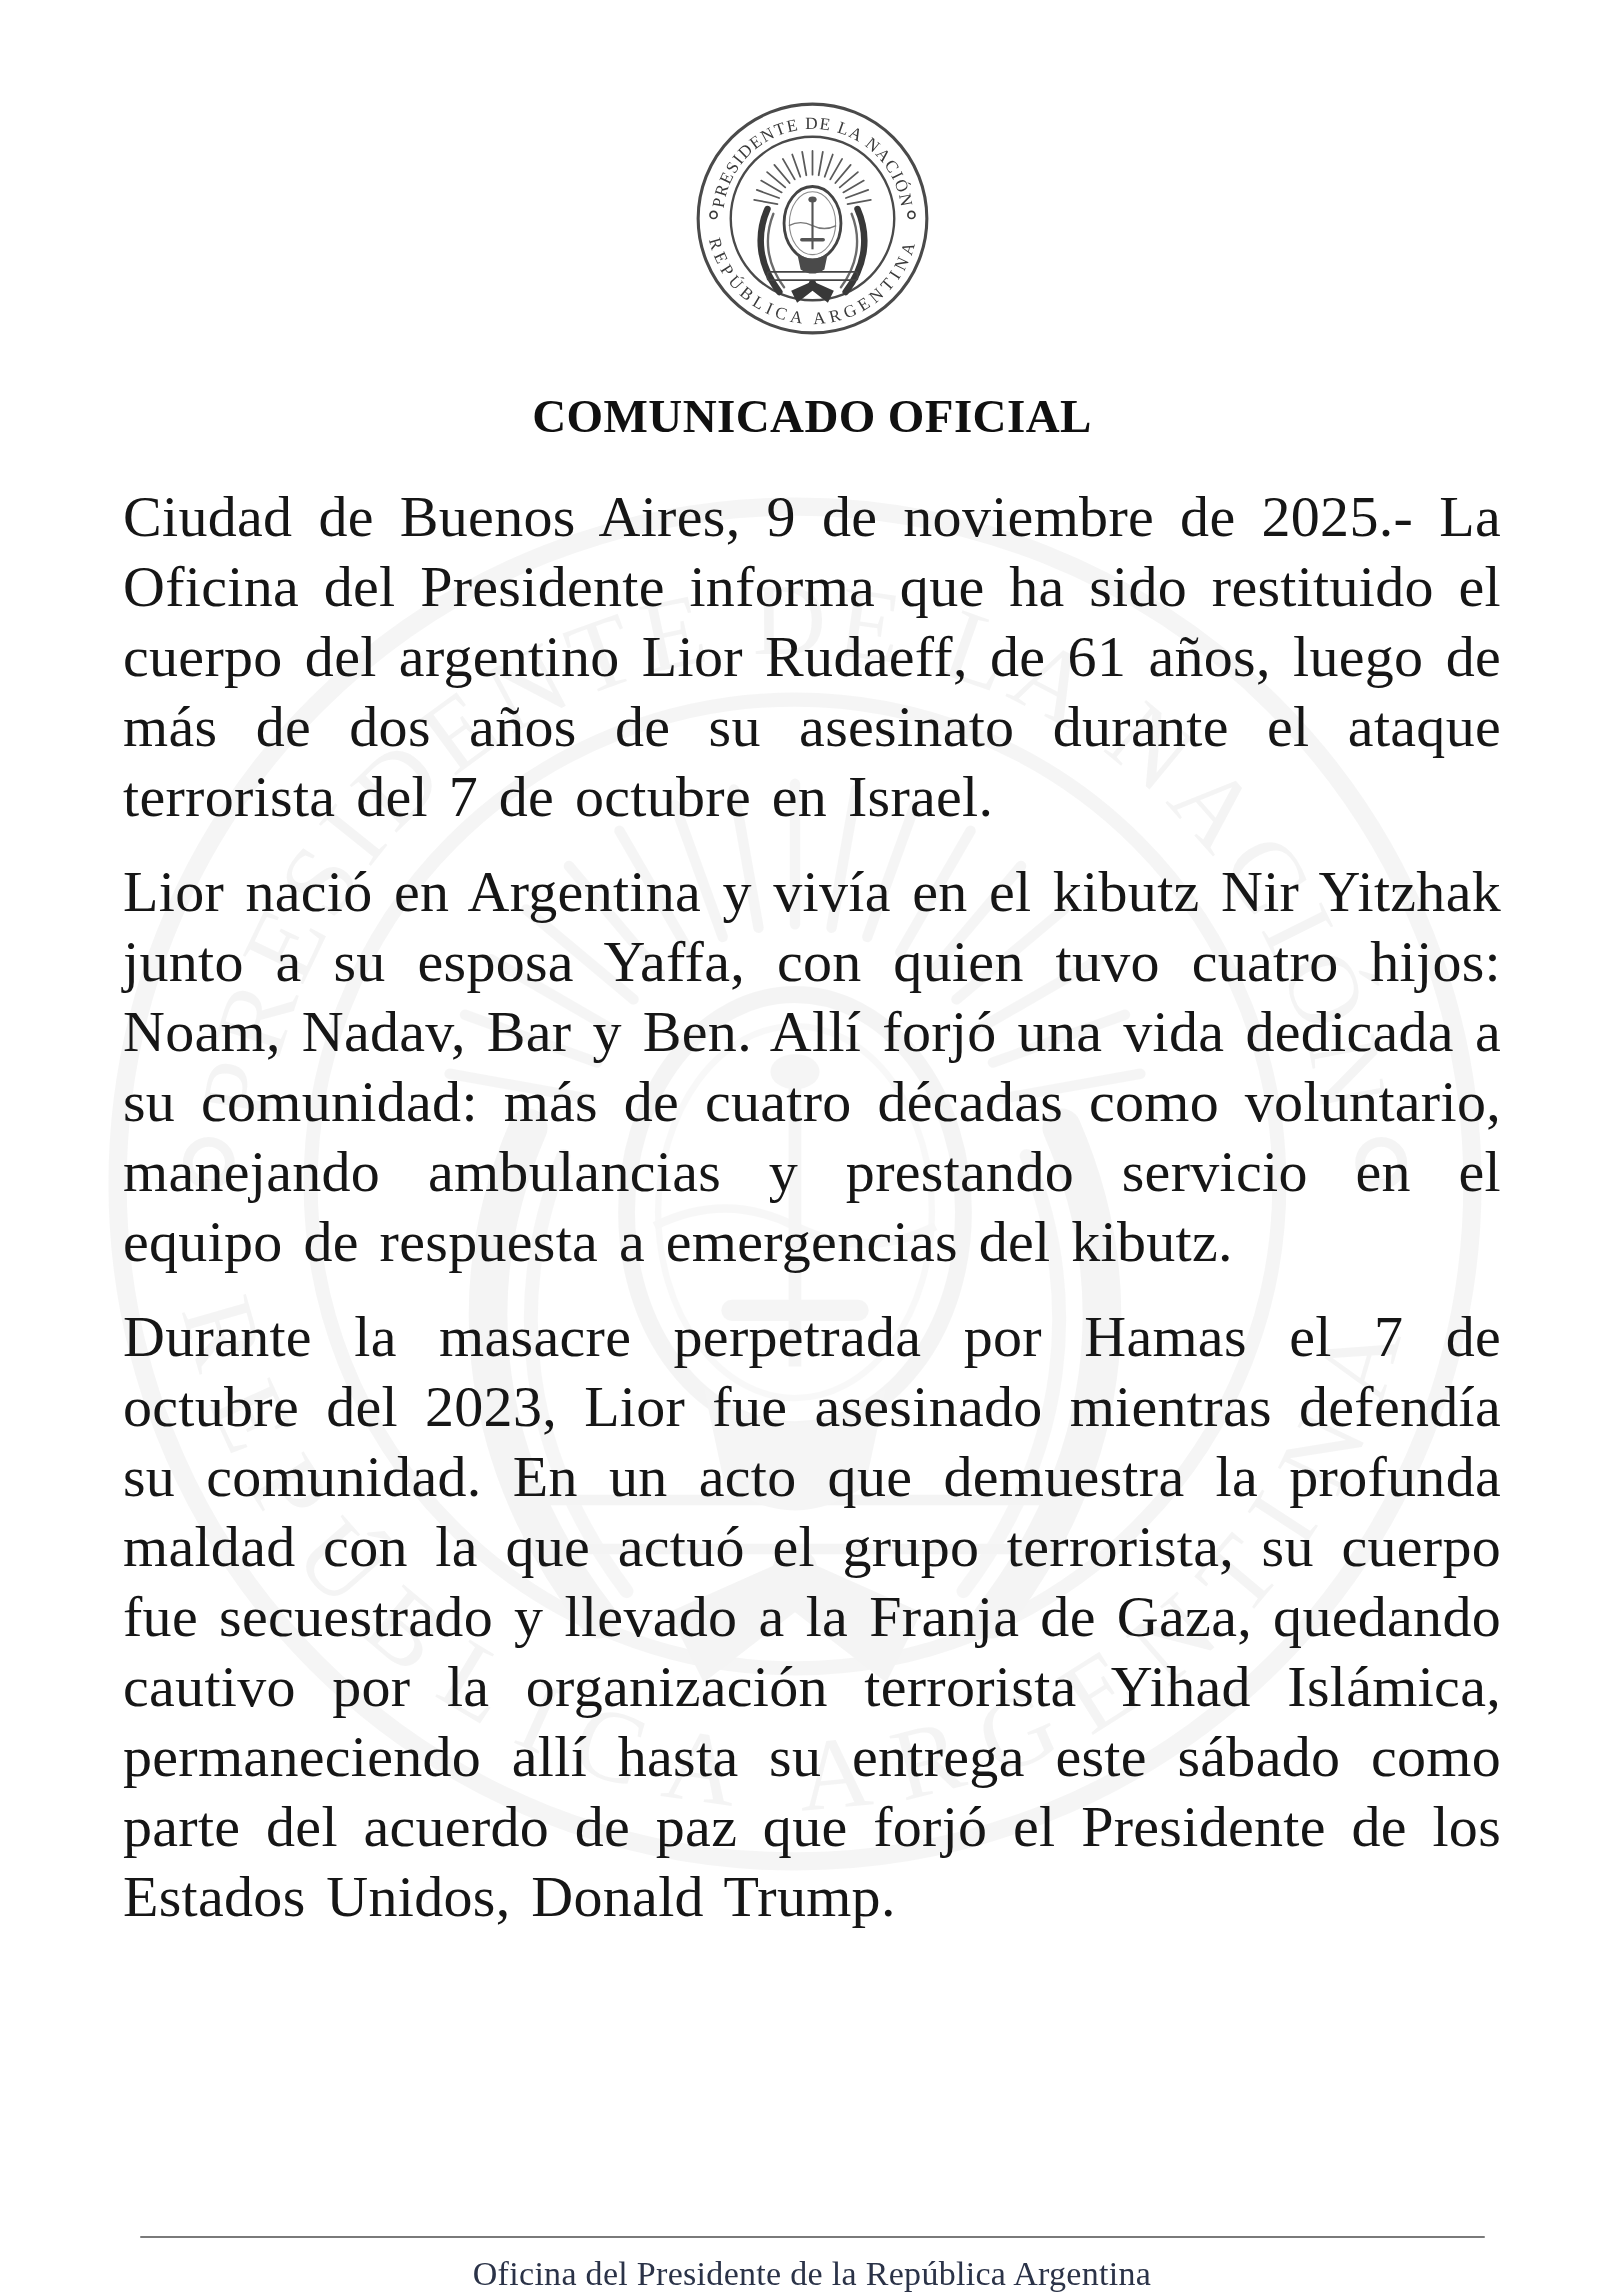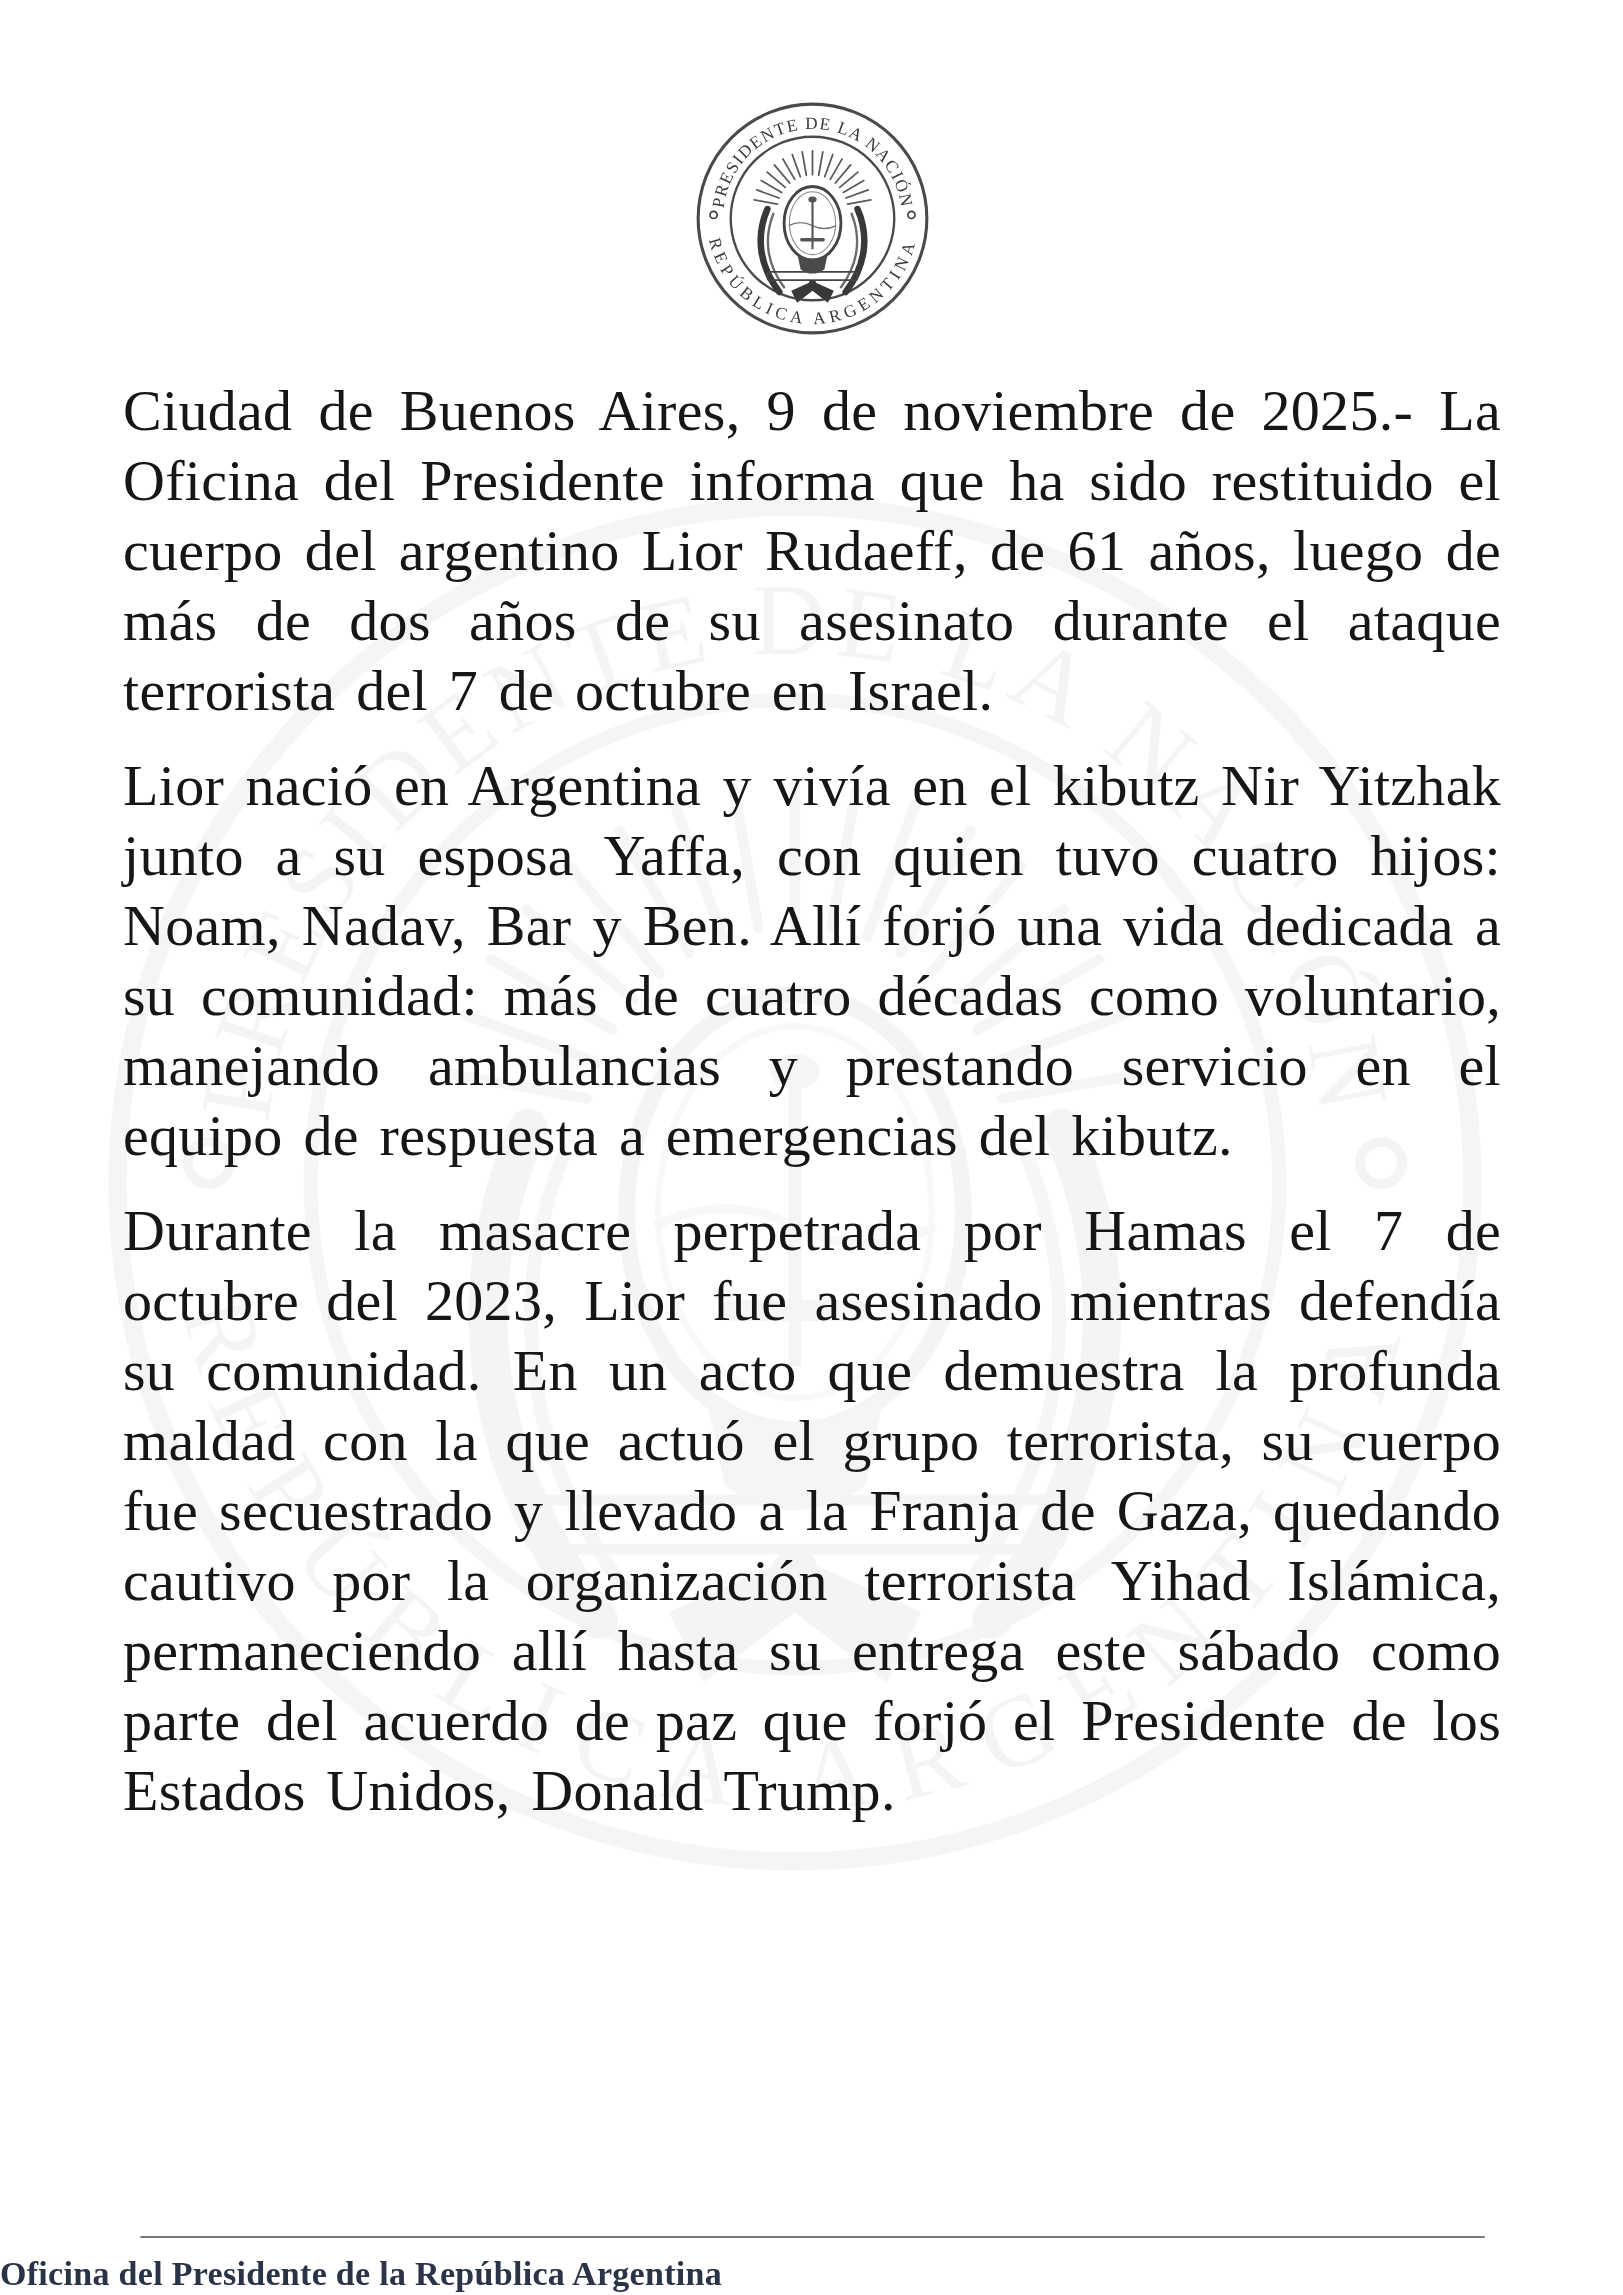--- a/index.html
+++ b/index.html
@@ -63,23 +63,23 @@
     z-index: 1;
   }
   .footer-rule {
     width: 1345px;
     margin: 0 auto;
     border-top: 2.5px solid #7a7a7a;
     border-radius: 1.7px;
   }
   .footer-office {
     margin-top: 17px;
-    text-align: left;
+    text-align: center;
     font-size: 34px;
-    font-weight: bold;
+    font-weight: normal;
     color: #2b3348;
     letter-spacing: 0.3px;
   }
 
   
   .ring-text {
     font-family: "Liberation Serif", "DejaVu Serif", serif;
     fill: #3a3a3a;
   }
   .ring-top  { font-size: 14.5px; letter-spacing: 1.2px; }
@@ -154,20 +154,21 @@
 </svg>
 
 <main class="content">
 
   <div class="seal-wrap">
     <svg viewBox="0 0 200 200">
       <use href="#seal-graphic"></use>
     </svg>
   </div>
 
+  <h1 class="doc-title">COMUNICADO OFICIAL</h1>
 
   <section class="body-text">
     <p>Ciudad de Buenos Aires, 9 de noviembre de 2025.- La Oficina del Presidente informa que ha sido restituido el cuerpo del argentino Lior Rudaeff, de 61 años, luego de más de dos años de su asesinato durante el ataque terrorista del 7 de octubre en Israel.</p>
     <p>Lior nació en Argentina y vivía en el kibutz Nir Yitzhak junto a su esposa Yaffa, con quien tuvo cuatro hijos: Noam, Nadav, Bar y Ben. Allí forjó una vida dedicada a su comunidad: más de cuatro décadas como voluntario, manejando ambulancias y prestando servicio en el equipo de respuesta a emergencias del kibutz.</p>
     <p>Durante la masacre perpetrada por Hamas el 7 de octubre del 2023, Lior fue asesinado mientras defendía su comunidad. En un acto que demuestra la profunda maldad con la que actuó el grupo terrorista, su cuerpo fue secuestrado y llevado a la Franja de Gaza, quedando cautivo por la organización terrorista Yihad Islámica, permaneciendo allí hasta su entrega este sábado como parte del acuerdo de paz que forjó el Presidente de los Estados Unidos, Donald Trump.</p>
   </section>
 
   <footer class="doc-footer">
     <div class="footer-rule"></div>
     <div class="footer-office">Oficina del Presidente de la República Argentina</div>

